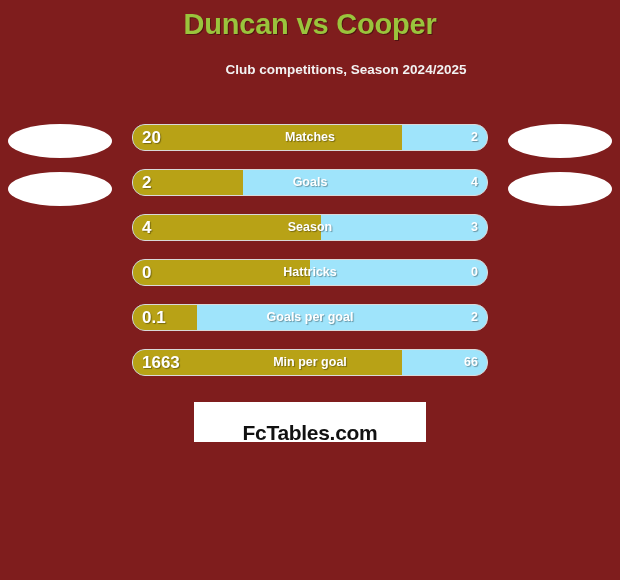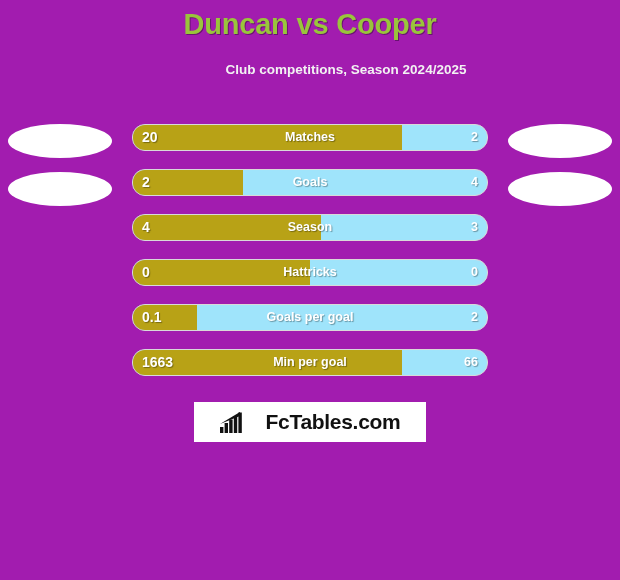--- a/index.html
+++ b/index.html
@@ -10,21 +10,21 @@
     width: 620px;
     height: 580px;
     background: #333333;
     font-family: "Liberation Sans", sans-serif;
     overflow: hidden;
   }
   .page {
     position: relative;
     width: 620px;
     height: 580px;
-    background: #a21caf;
+    background: #7f1d1d;
   }
 
   
   .title {
     position: absolute;
     top: 8px;
     left: 0;
     width: 620px;
     text-align: center;
     color: #9ac43c;
@@ -99,21 +99,21 @@
     font-family: "Liberation Sans", sans-serif;
     text-shadow: 1px 1px 1px rgba(0,0,0,0.35);
   }
   .bar-value-home {
     position: absolute;
     left: 9px;
     top: 0;
     height: 100%;
     line-height: 25px;
     color: #ffffff;
-    font-size: 14px;
+    font-size: 17px;
     font-weight: bold;
     font-family: "Liberation Sans", sans-serif;
     text-shadow: 1px 1px 1px rgba(0,0,0,0.35);
   }
   .bar-value-away {
     position: absolute;
     right: 9px;
     top: 0;
     height: 100%;
     line-height: 25px;
@@ -129,20 +129,21 @@
     position: absolute;
     left: 194px;
     top: 402px;
     width: 232px;
     height: 40px;
     background: #ffffff;
     display: flex;
     align-items: center;
     justify-content: center;
     gap: 22px;
+    flex-direction: column;
   }
   .brand-icon {
     display: block;
     width: 24px;
     height: 21px;
   }
   .brand-text {
     color: #111111;
     font-size: 21px;
     font-weight: bold;

